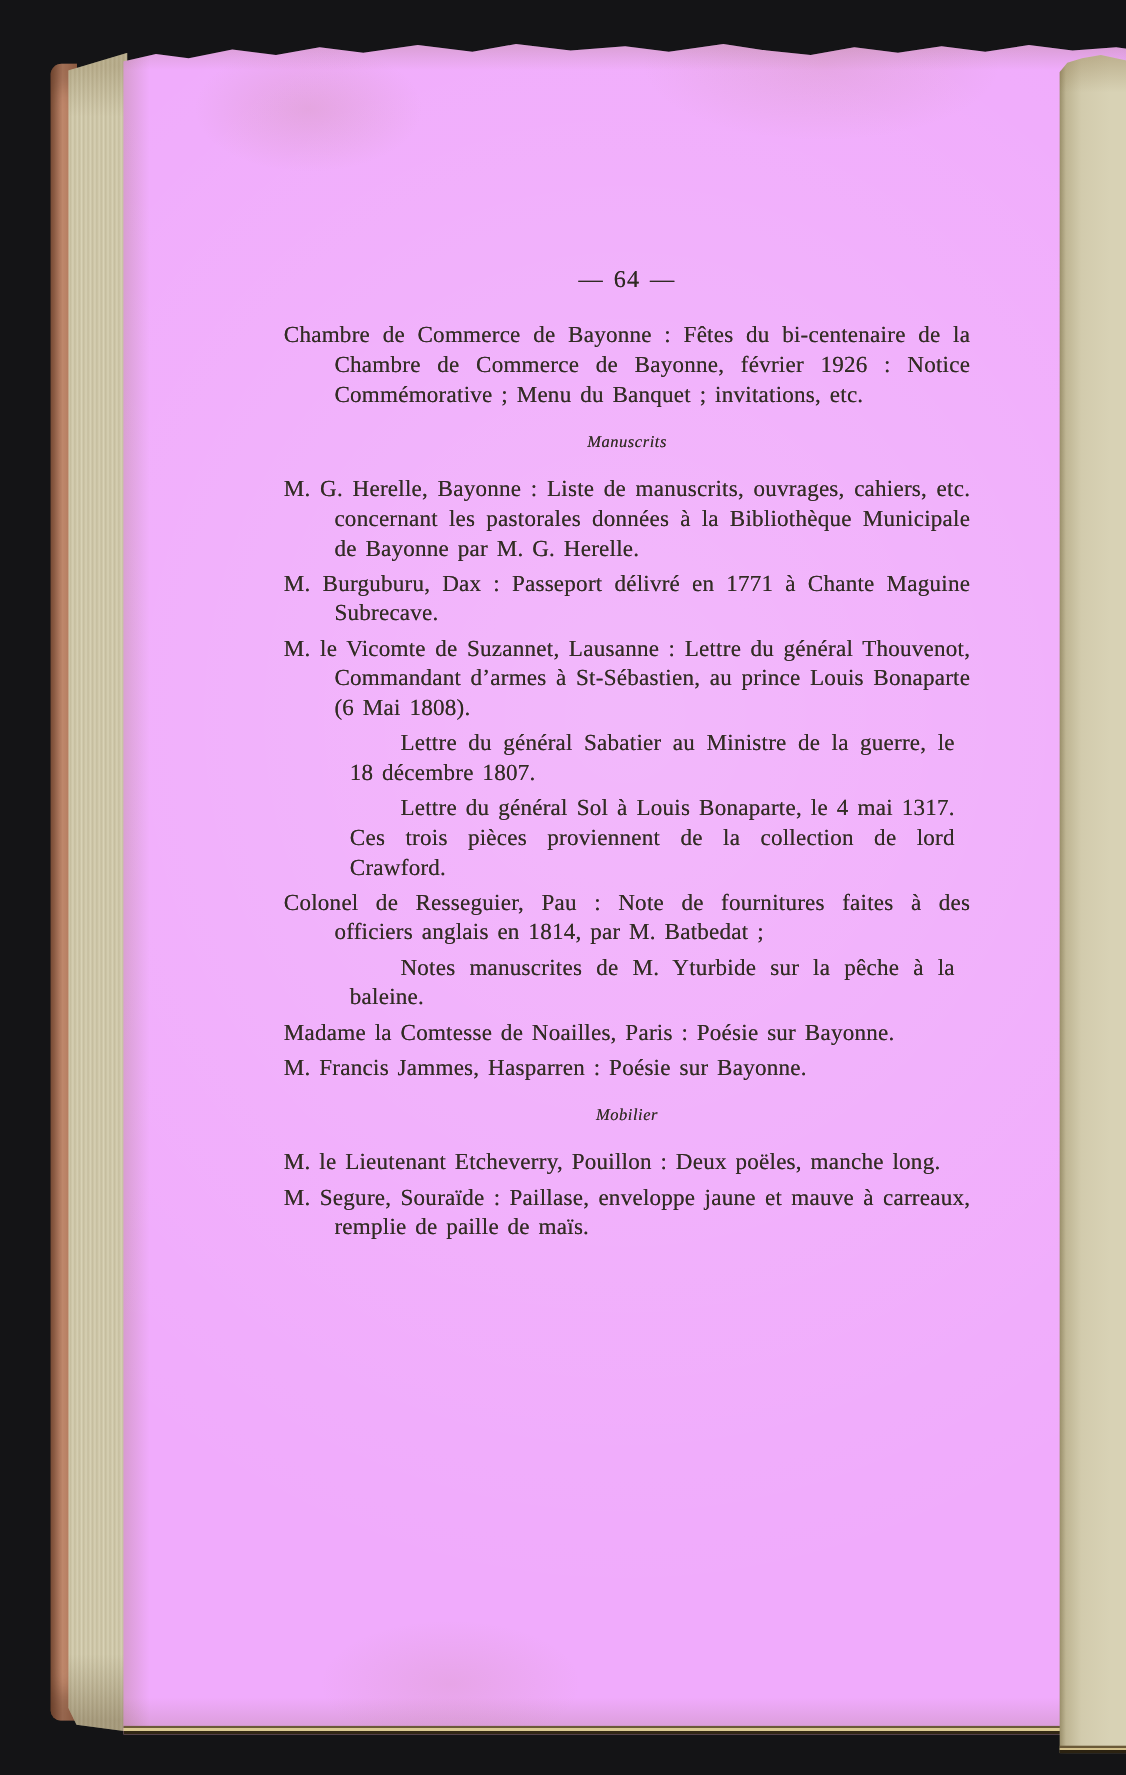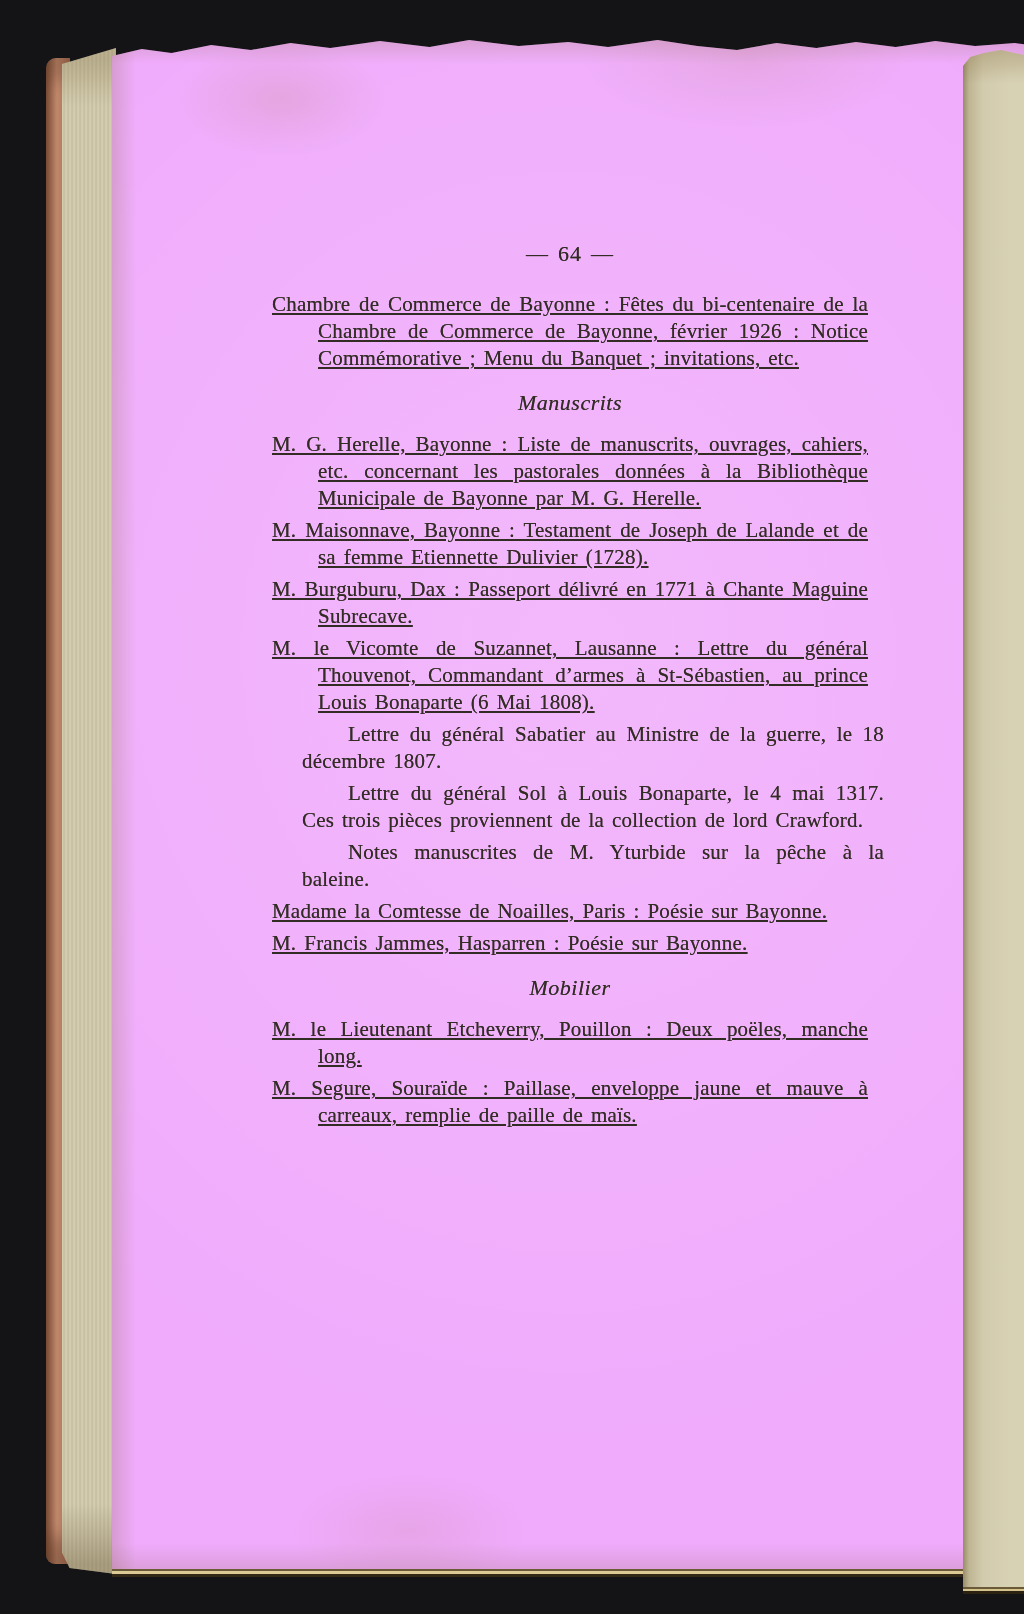--- a/index.html
+++ b/index.html
@@ -76,30 +76,30 @@
     color: #322c24;
     font-size: 21px; line-height: 27px;
     letter-spacing: .2px; word-spacing: 2.5px;
     text-shadow: 0 0 .6px rgba(50,44,36,.75);
   }
   .page-number {
     text-align: center; font-size: 22px; letter-spacing: 1px;
     margin: 0 0 24px 0; color: #2f2a22;
   }
   .entry {
-    margin: 5px 16px; text-align: justify;
-    padding-left: 46px; text-indent: -46px; text-decoration: underline;
+    margin: 5px 2px; text-align: justify;
+    padding-left: 46px; text-indent: -46px;
   }
   .sub {
-    margin: 5px 0; text-align: justify;
+    margin: 5px 16px; text-align: justify;
     padding-left: 46px; text-indent: 46px;
   }
   .heading {
     margin: 17px 0 15px; text-align: center;
-    font-style: italic; font-weight: normal; font-size: 22px;
+    font-style: italic; font-weight: normal; font-size: 15px;
     letter-spacing: .5px;
   }
 </style>
 </head>
 <body>
 
 <div class="stage">
 
   <div class="spine-strip"></div>
 
@@ -111,30 +111,30 @@
     <div class="content">
       <div class="page-number">— 64 —</div>
 
       <p class="entry">Chambre de Commerce de Bayonne&nbsp;: Fêtes du bi-centenaire de la Chambre de Commerce de Bayonne, février 1926&nbsp;: Notice Commémorative&nbsp;; Menu du Banquet&nbsp;; invitations, etc.</p>
 
       <h2 class="heading">Manuscrits</h2>
 
       <p class="entry">M. G. Herelle, Bayonne&nbsp;: Liste de manuscrits, ouvrages, cahiers, etc. concernant les pastorales données à la Bibliothèque Municipale de Bayonne par M. G. Herelle.</p>
 
 
-      <p class="entry">M. Maisonnave, Bayonne&nbsp;: Testament de Joseph de Lalande et de sa femme Etiennette Dulivier (1728).</p>
 
       <p class="entry">M. Burguburu, Dax&nbsp;: Passeport délivré en 1771 à Chante Maguine Subrecave.</p>
 
       <p class="entry">M. le Vicomte de Suzannet, Lausanne&nbsp;: Lettre du général Thouvenot, Commandant d’armes à St-Sébastien, au prince Louis Bonaparte (6 Mai 1808).</p>
 
       <p class="sub">Lettre du général Sabatier au Ministre de la guerre, le 18 décembre 1807.</p>
 
       <p class="sub">Lettre du général Sol à Louis Bonaparte, le 4 mai 1317. Ces trois pièces proviennent de la collection de lord Crawford.</p>
 
+      <p class="entry">Colonel de Resseguier, Pau&nbsp;: Note de fournitures faites à des officiers anglais en 1814, par M. Batbedat&nbsp;;</p>
 
       <p class="sub">Notes manuscrites de M. Yturbide sur la pêche à la baleine.</p>
 
 
       <p class="entry">Madame la Comtesse de Noailles, Paris&nbsp;: Poésie sur Bayonne.</p>
 
       <p class="entry">M. Francis Jammes, Hasparren&nbsp;: Poésie sur Bayonne.</p>
 
       <h2 class="heading">Mobilier</h2>
 

